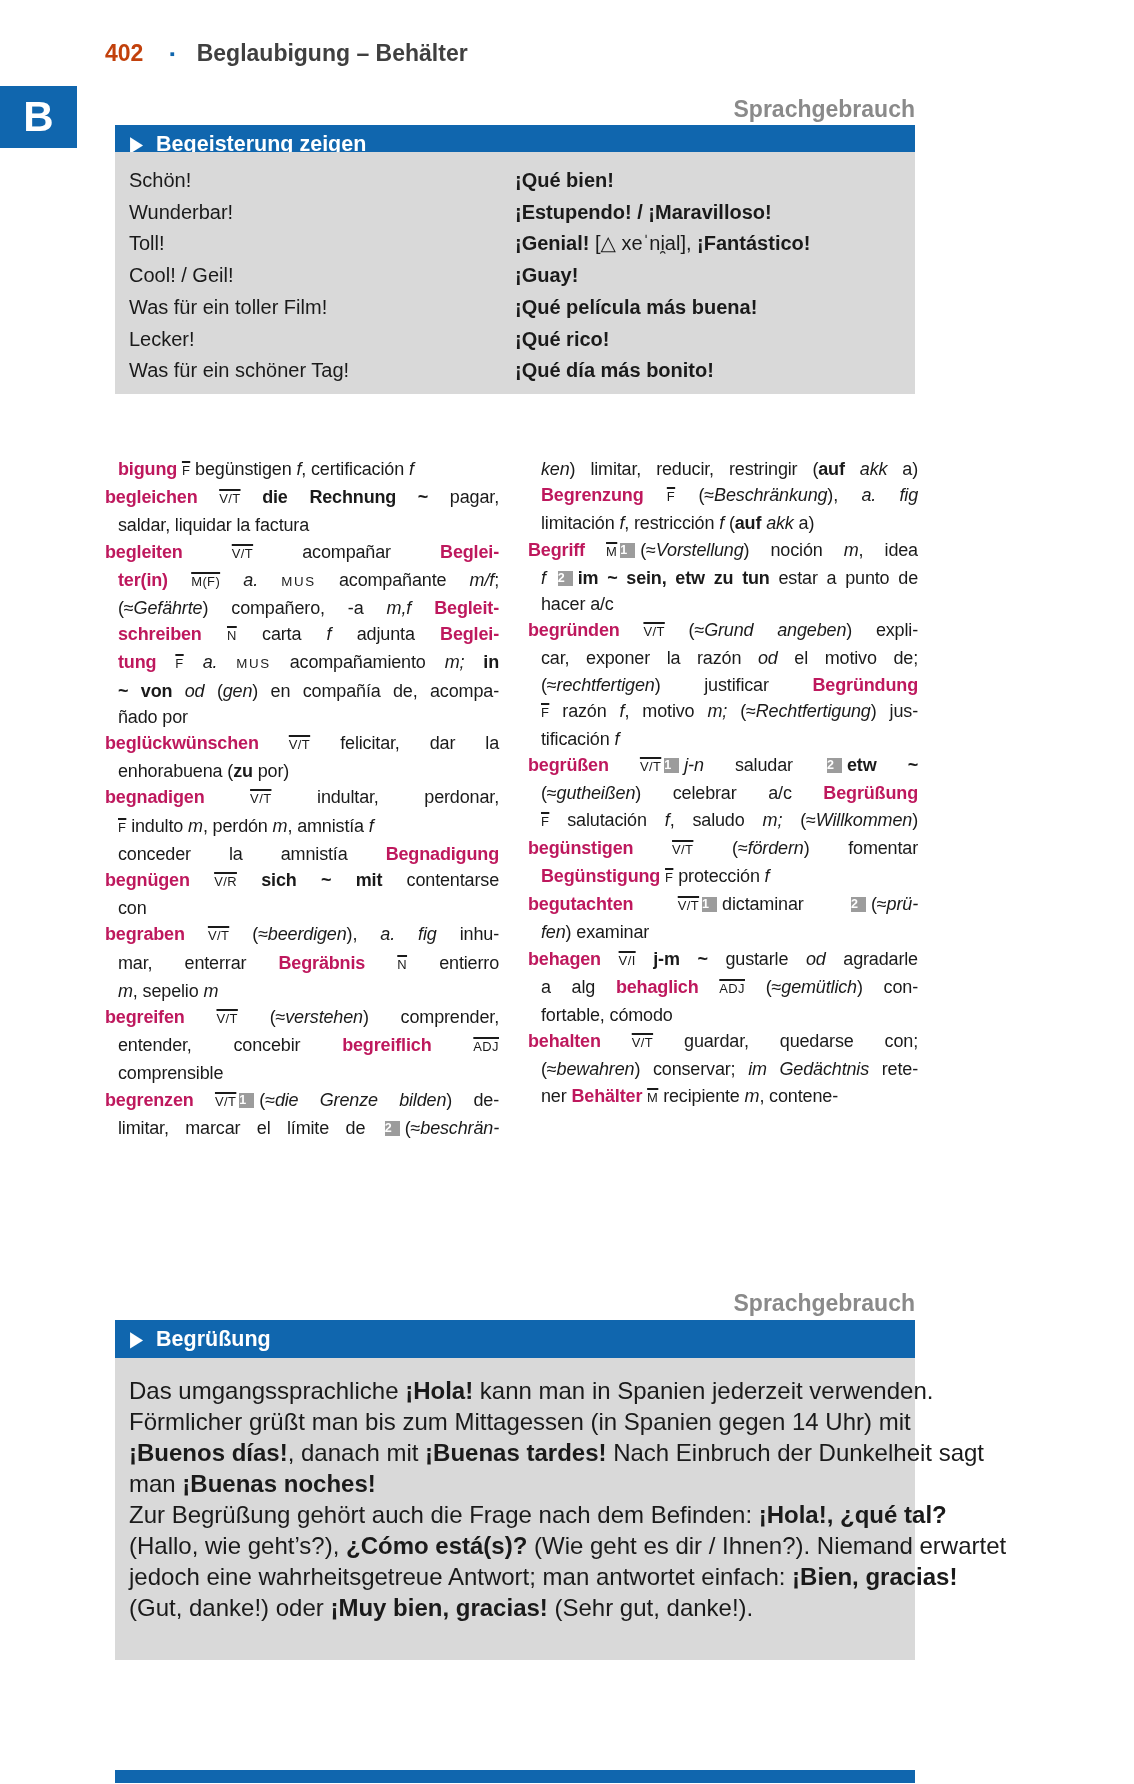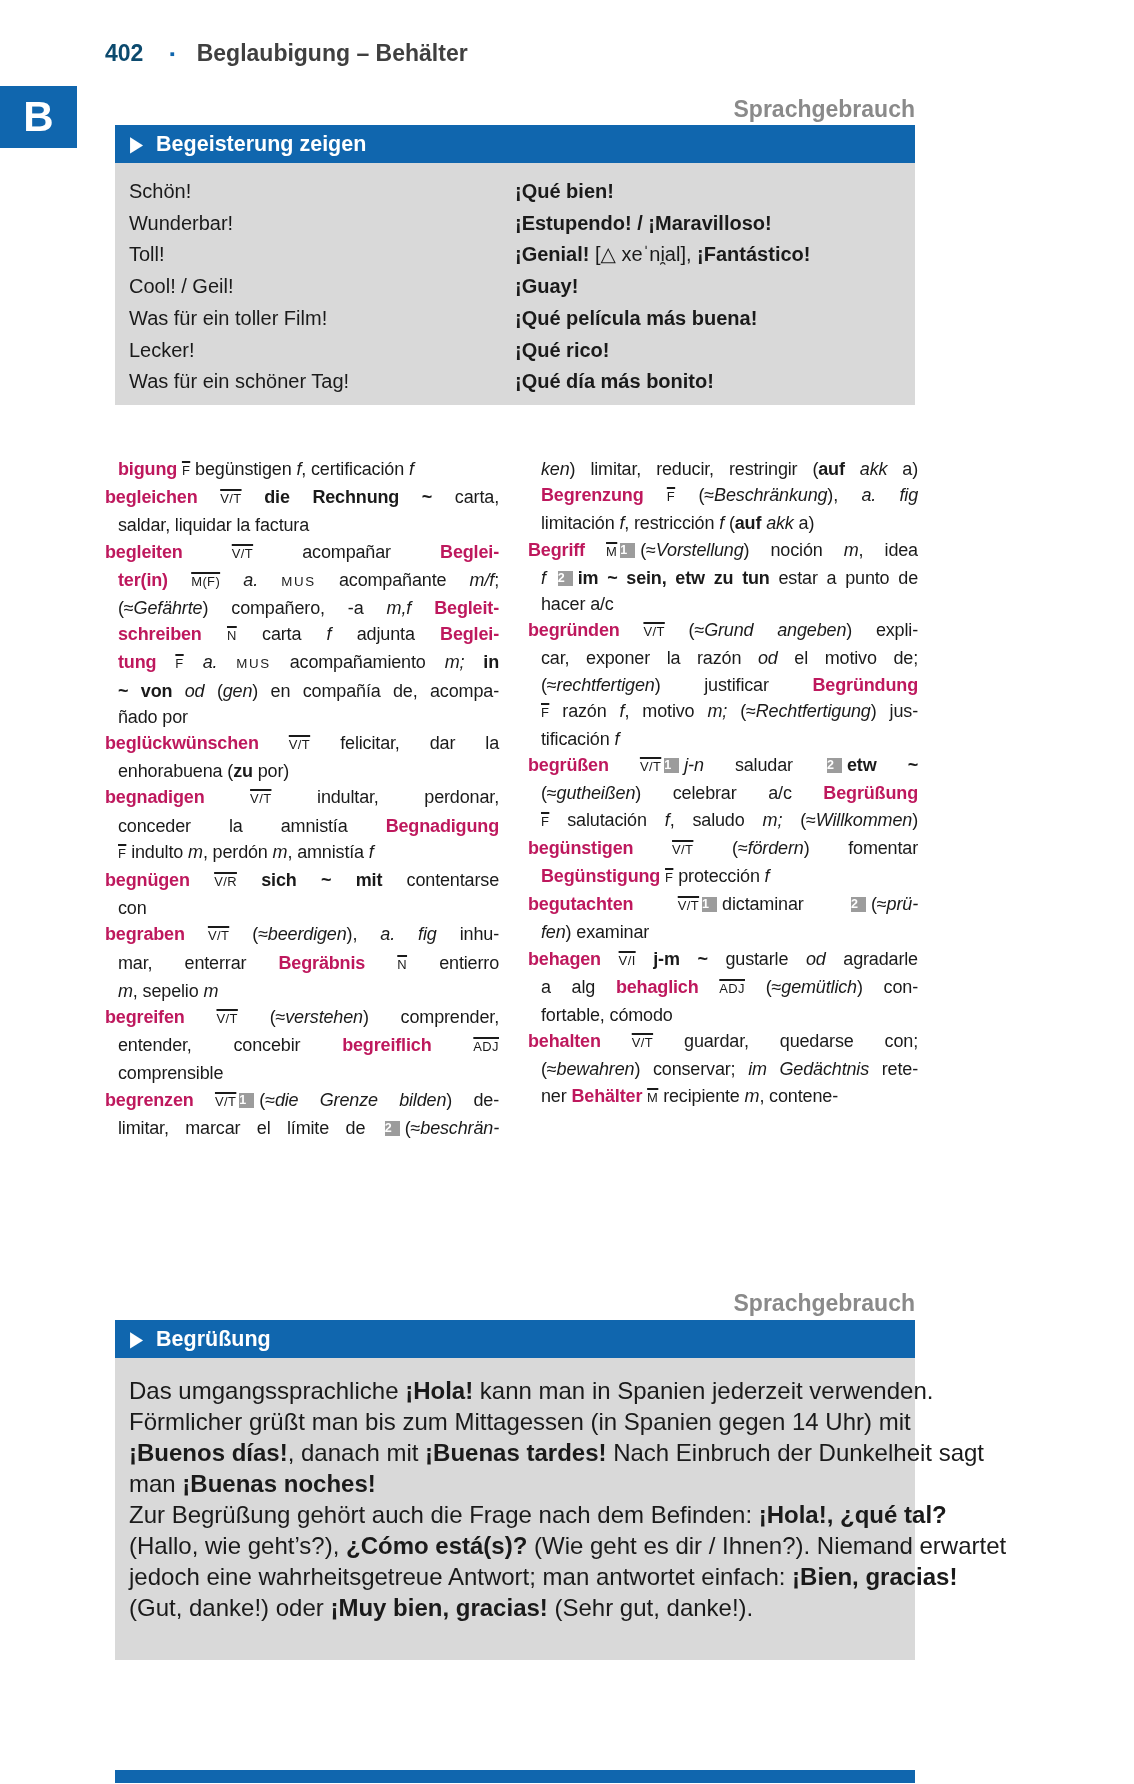--- a/index.html
+++ b/index.html
@@ -1,38 +1,38 @@
 <!DOCTYPE html>
 <html><head>
 <meta charset="utf-8">
 <style>
   html,body{margin:0;padding:0;background:#ffffff;}
   #page{position:relative;width:1134px;height:1784px;background:#ffffff;overflow:hidden;
         font-family:"Liberation Sans","DejaVu Sans",sans-serif;color:#1a1a1a;}
 
   
   .hdr{position:absolute;left:105px;top:40px;display:flex;align-items:center;font-weight:bold;font-size:23px;}
-  .hdr .num{color:#0c4a6e;}
+  .hdr .num{color:#c2410c;}
   .hdr .blt{color:#1066ae;font-size:15px;margin:0 22px 0 26px;}
   .hdr .ttl{color:#404040;}
 
   .btab{position:absolute;left:0;top:86px;width:77px;height:62px;background:#1066ae;color:#fff;
         font-weight:bold;font-size:42px;display:flex;align-items:center;justify-content:center;}
 
   .usage-label{position:absolute;right:219px;font-weight:bold;font-size:23px;color:#8a8a8a;}
   #ulabel1{top:96px;} #ulabel2{top:1290px;}
 
   .bluebar{position:absolute;left:115px;width:800px;height:38px;background:#1066ae;color:#fff;
            display:flex;align-items:center;padding-left:15px;box-sizing:border-box;
            font-weight:bold;font-size:21.5px;}
   #bar1{top:125px;} #bar2{top:1320px;}
   .bluebar .arrow{font-size:17px;margin-right:13px;transform:scaleY(1.25);display:inline-block;}
 
   .graybox{position:absolute;left:115px;width:800px;background:#d9d9d9;box-sizing:border-box;}
-  #gbox1{top:163px;height:242px;padding:13px 24px 0 14px;font-size:20px;}
+  #gbox1{top:152px;height:242px;padding:13px 24px 0 14px;font-size:20px;}
   #gbox2{top:1358px;height:302px;padding:17px 14px 0 14px;font-size:24px;}
 
   .u-row{display:flex;line-height:31.7px;}
   .u-de{width:386px;flex:none;}
   .u-es{flex:1;}
 
   .b2line{line-height:31px;white-space:nowrap;}
 
   
   .dcol{position:absolute;top:456px;font-size:18px;letter-spacing:-0.15px;}
@@ -100,34 +100,34 @@
         <div class="u-es"><span class="tk-b">¡Qué rico!</span></div>
       </div>
       <div class="u-row">
         <div class="u-de">Was für ein schöner Tag!</div>
         <div class="u-es"><span class="tk-b">¡Qué día más bonito!</span></div>
       </div>
     </div>
 
   <div class="dcol" id="dleft">
       <div class="dline ind last"><span class="tk-hw">bigung </span><span class="tk-lbl">F</span><span class="tk-n"> begünstigen </span><span class="tk-i">f</span><span class="tk-n">, certificación </span><span class="tk-i">f</span></div>
-      <div class="dline"><span class="tk-hw">begleichen </span><span class="tk-lbl">V/T</span><span class="tk-b"> die Rechnung ~</span><span class="tk-n"> carta,</span></div>
+      <div class="dline"><span class="tk-hw">begleichen </span><span class="tk-lbl">V/T</span><span class="tk-b"> die Rechnung ~</span><span class="tk-n"> pagar,</span></div>
       <div class="dline ind last"><span class="tk-n">saldar, liquidar la factura</span></div>
       <div class="dline"><span class="tk-hw">begleiten </span><span class="tk-lbl">V/T</span><span class="tk-n"> acompañar </span><span class="tk-hw">Beglei-</span></div>
       <div class="dline ind"><span class="tk-hw">ter(in) </span><span class="tk-lbl">M(F)</span><span class="tk-i"> a. </span><span class="tk-sc">MUS</span><span class="tk-n"> acompañante </span><span class="tk-i">m/f</span><span class="tk-n">;</span></div>
       <div class="dline ind"><span class="tk-n">(≈</span><span class="tk-i">Gefährte</span><span class="tk-n">) compañero, -a </span><span class="tk-i">m,f</span><span class="tk-n"> </span><span class="tk-hw">Begleit-</span></div>
       <div class="dline ind"><span class="tk-hw">schreiben </span><span class="tk-lbl">N</span><span class="tk-n"> carta </span><span class="tk-i">f</span><span class="tk-n"> adjunta </span><span class="tk-hw">Beglei-</span></div>
       <div class="dline ind"><span class="tk-hw">tung </span><span class="tk-lbl">F</span><span class="tk-i"> a. </span><span class="tk-sc">MUS</span><span class="tk-n"> acompañamiento </span><span class="tk-i">m;</span><span class="tk-n"> </span><span class="tk-b">in</span></div>
       <div class="dline ind"><span class="tk-b">~ von </span><span class="tk-i">od </span><span class="tk-n">(</span><span class="tk-i">gen</span><span class="tk-n">) en compañía de, acompa-</span></div>
       <div class="dline ind last"><span class="tk-n">ñado por</span></div>
       <div class="dline"><span class="tk-hw">beglückwünschen </span><span class="tk-lbl">V/T</span><span class="tk-n"> felicitar, dar la</span></div>
       <div class="dline ind last"><span class="tk-n">enhorabuena (</span><span class="tk-b">zu</span><span class="tk-n"> por)</span></div>
       <div class="dline"><span class="tk-hw">begnadigen </span><span class="tk-lbl">V/T</span><span class="tk-n"> indultar, perdonar,</span></div>
+      <div class="dline ind last"><span class="tk-lbl">F</span><span class="tk-n"> indulto </span><span class="tk-i">m</span><span class="tk-n">, perdón </span><span class="tk-i">m</span><span class="tk-n">, amnistía </span><span class="tk-i">f</span></div>
       <div class="dline ind"><span class="tk-n">conceder la amnistía </span><span class="tk-hw">Begnadigung</span></div>
-      <div class="dline ind last"><span class="tk-lbl">F</span><span class="tk-n"> indulto </span><span class="tk-i">m</span><span class="tk-n">, perdón </span><span class="tk-i">m</span><span class="tk-n">, amnistía </span><span class="tk-i">f</span></div>
       <div class="dline"><span class="tk-hw">begnügen </span><span class="tk-lbl">V/R</span><span class="tk-b"> sich ~ mit</span><span class="tk-n"> contentarse</span></div>
       <div class="dline ind last"><span class="tk-n">con</span></div>
       <div class="dline"><span class="tk-hw">begraben </span><span class="tk-lbl">V/T</span><span class="tk-n"> (≈</span><span class="tk-i">beerdigen</span><span class="tk-n">), </span><span class="tk-i">a. fig</span><span class="tk-n"> inhu-</span></div>
       <div class="dline ind"><span class="tk-n">mar, enterrar </span><span class="tk-hw">Begräbnis </span><span class="tk-lbl">N</span><span class="tk-n"> entierro</span></div>
       <div class="dline ind last"><span class="tk-i">m</span><span class="tk-n">, sepelio </span><span class="tk-i">m</span></div>
       <div class="dline"><span class="tk-hw">begreifen </span><span class="tk-lbl">V/T</span><span class="tk-n"> (≈</span><span class="tk-i">verstehen</span><span class="tk-n">) comprender,</span></div>
       <div class="dline ind"><span class="tk-n">entender, concebir </span><span class="tk-hw">begreiflich </span><span class="tk-lbl">ADJ</span></div>
       <div class="dline ind last"><span class="tk-n">comprensible</span></div>
       <div class="dline"><span class="tk-hw">begrenzen </span><span class="tk-lbl">V/T</span><span class="tk-num">1</span><span class="tk-n">(≈</span><span class="tk-i">die Grenze bilden</span><span class="tk-n">) de-</span></div>
       <div class="dline ind"><span class="tk-n">limitar, marcar el límite de </span><span class="tk-num">2</span><span class="tk-n">(≈</span><span class="tk-i">beschrän-</span></div>

